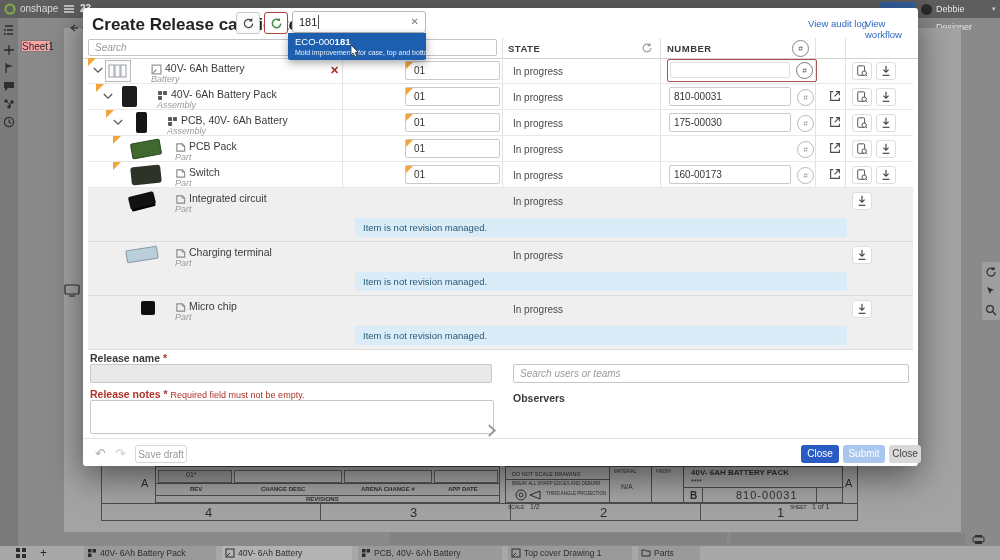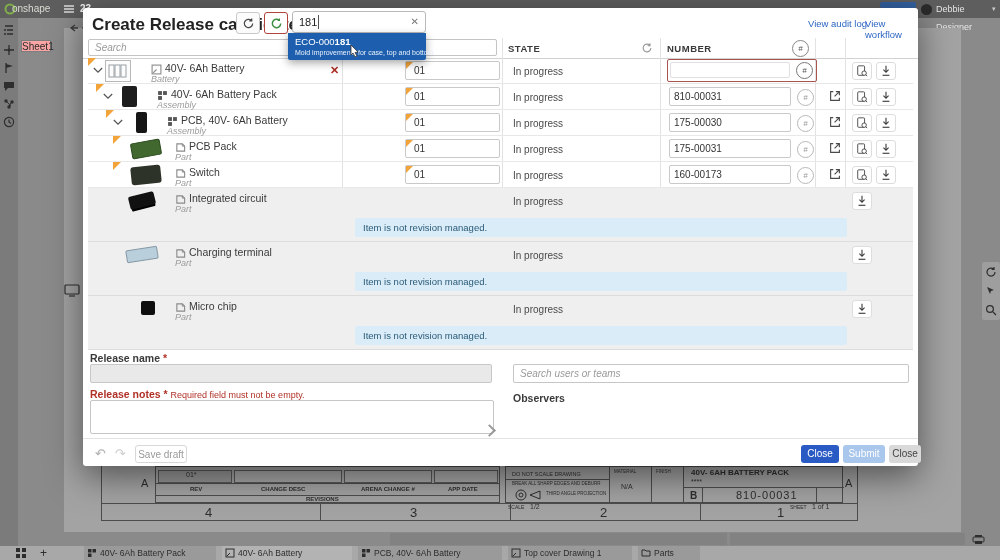--- a/index.html
+++ b/index.html
@@ -74,21 +74,21 @@
 </style>
 </head>
 <body>
 
 <div id="stage">
 
   <div class="abs" id="topbar">
     <svg class="abs" style="left:4px;top:3px" width="12" height="12" viewBox="0 0 12 12">
         <circle cx="6" cy="6" r="4.5" fill="none" stroke="#7fae4a" stroke-width="2"></circle>
       </svg>
-    <span class="abs topbar-txt" style="left:12px;">onshape</span>
+    <span class="abs topbar-txt" style="left:20px;">onshape</span>
     <svg class="abs" style="left:64px;top:5px" width="10" height="8" viewBox="0 0 10 8">
         <path d="M0 1h10M0 4h10M0 7h10" stroke="#ddd" stroke-width="1.4"></path>
       </svg>
     <span class="abs topbar-txt" style="left:80px;font-weight:bold;color:#f2f2f2;">23</span>
     <div class="abs" style="left:880px;top:2px;width:36px;height:6px;background:#33609f;border-radius:2px;"></div>
     <div class="abs" style="left:921px;top:4px;width:11px;height:11px;border-radius:50%;background:#2b2b2b;"></div>
     <span class="abs topbar-txt" style="left:936px;font-size:9px;color:#e7e7e7;">Debbie Designer</span>
     <span class="abs topbar-txt" style="left:992px;font-size:7px;color:#ccc;">▾</span>
   </div>
 
@@ -418,21 +418,20 @@
       <div class="thumb th-pcb" style="left:43px;top:5px;"></div>
       <svg class="abs" style="left:87px;top:6px" width="11" height="11" viewBox="0 0 12 12">
           <path d="M2 2h6l2.5 2.5V10H2z" fill="none" stroke="#8a8a8a" stroke-width="1.2"></path>
           <path d="M8 2v2.5h2.5" fill="none" stroke="#8a8a8a"></path>
         </svg>
       <span class="itm-name" style="left:101px;">PCB Pack</span>
       <span class="itm-sub" style="left:87px;">Part</span>
       <input class="rev-input" value="01" style="">
       <div class="warn-tri" style="left:318px;top:4px;border-top-width:7px;border-right-width:7px;"></div>
       <span class="state-txt">In progress</span>
-      <input class="num-input" value="175-00031" style="">
       <div class="hash-circ" style="left:709px;top:5px;">#</div>
       <svg class="abs" style="left:740px;top:5px" width="14" height="14" viewBox="0 0 16 16">
           <path d="M6 3H3v10h10v-3" fill="none" stroke="#4a4a4a" stroke-width="1.3"></path>
           <path d="M9 3h4v4M13 3 7.5 8.5" fill="none" stroke="#4a4a4a" stroke-width="1.3"></path>
         </svg>
       <div class="act-btn" style="left:764px;top:4px;">
           <svg width="12" height="12" viewBox="0 0 14 14">
             <rect x="2" y="1" width="8" height="11" rx="1" fill="none" stroke="#3a3a3a"></rect>
             <circle cx="9.5" cy="9.5" r="2.6" fill="#fff" stroke="#3a3a3a"></circle>
             <path d="M11.3 11.3 13 13" stroke="#3a3a3a"></path>

